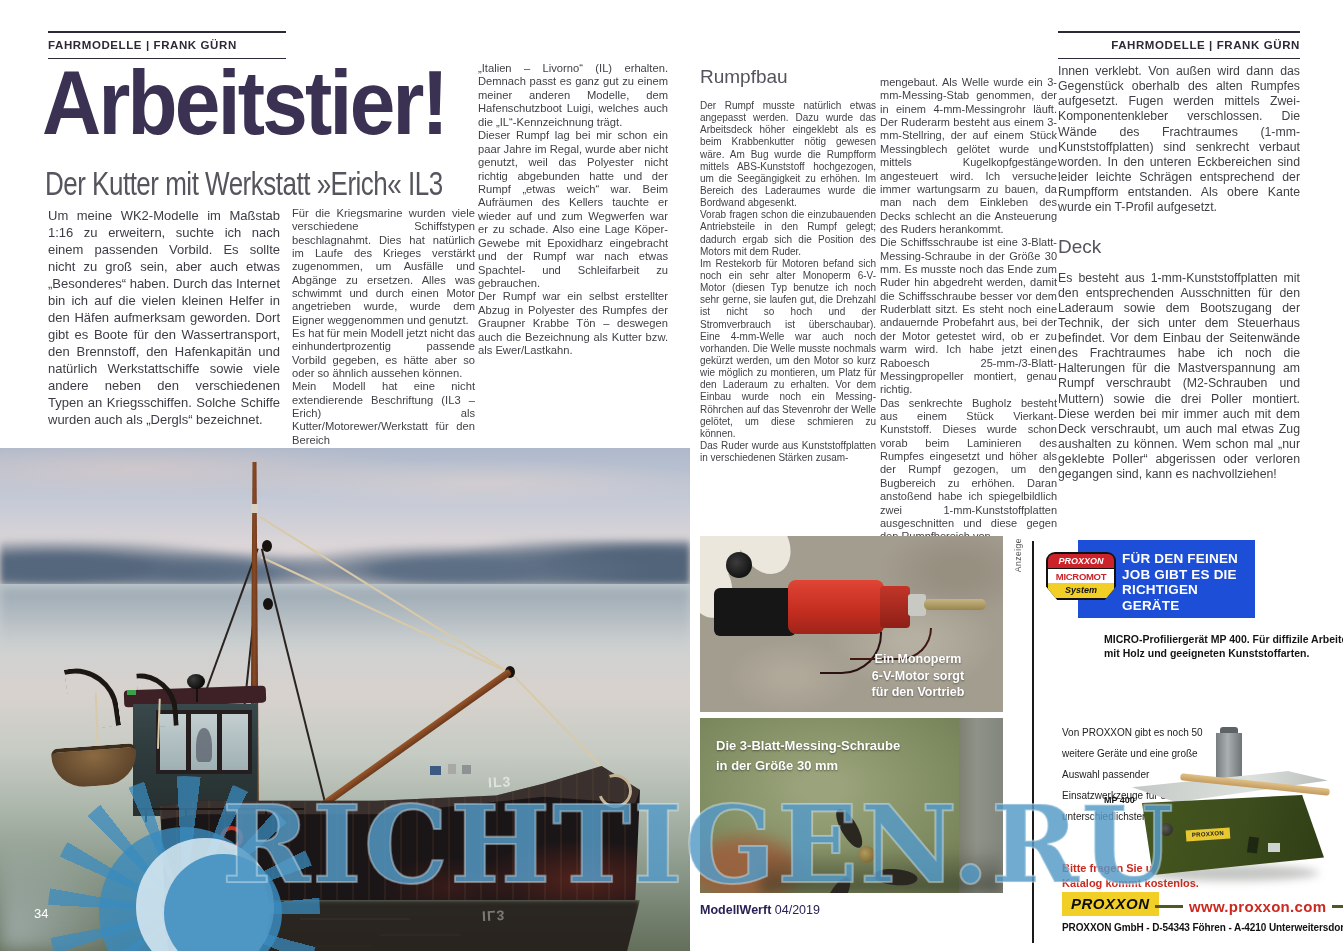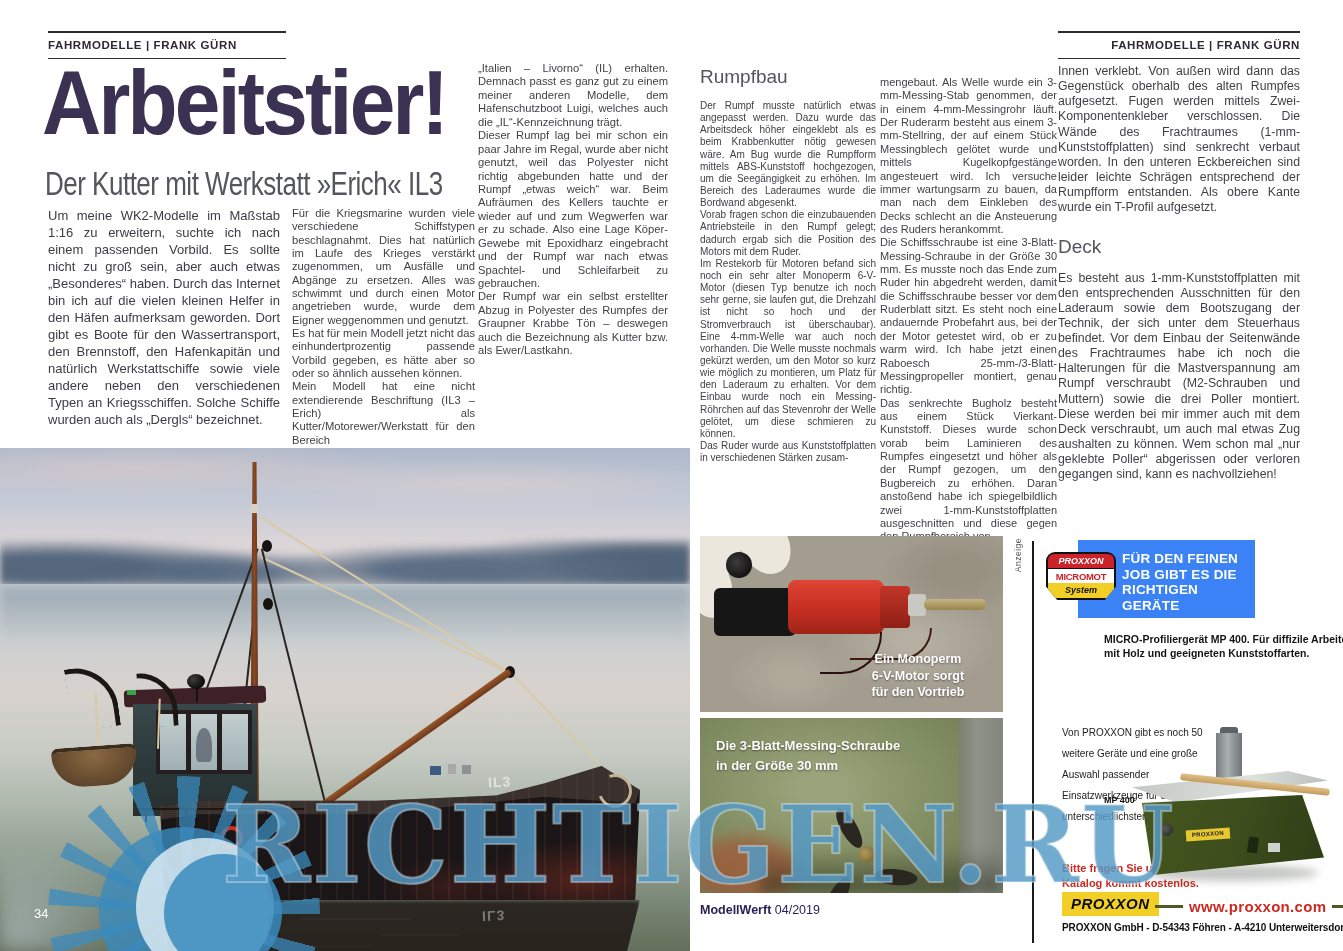--- a/index.html
+++ b/index.html
@@ -149,21 +149,21 @@
         filter:blur(8px);background:rgba(168,80,47,.65);}
   .blade2{position:absolute;width:16px;height:44px;border-radius:50%;background:#2a2620;transform-origin:50% 90%;}
   .hub2{position:absolute;left:158px;top:128px;width:17px;height:17px;border-radius:50%;
         background:radial-gradient(circle at 40% 40%,#b09a5c,#6e5a2c);}
   .caption-prop{left:16px;top:18px;font-size:13px;line-height:1.5;text-align:left;}
 
   
   .ad-rule{position:absolute;left:1032px;top:541px;width:1.5px;height:402px;background:#1a1a1a;}
   .anzeige{position:absolute;left:1013px;top:538px;font-size:8.5px;color:#555;
         writing-mode:vertical-rl;transform:rotate(180deg);letter-spacing:.5px;}
-  .ad-banner{position:absolute;left:1078px;top:540px;width:177px;height:78px;background:#3b82f6;}
+  .ad-banner{position:absolute;left:1078px;top:540px;width:177px;height:78px;background:#1d4ed8;}
   .ad-banner-text{position:absolute;left:44px;top:11px;color:#fff;font-weight:bold;font-size:13.5px;
         line-height:15.5px;white-space:pre-line;letter-spacing:.2px;}
   .mm-badge{position:absolute;left:1046px;top:552px;width:66px;z-index:2;background:#111;
         padding:2px;border-radius:9px;
         clip-path:polygon(0 0,100% 0,100% 72%,84% 100%,16% 100%,0 72%);}
   .mm-row{display:block;text-align:center;font-weight:bold;}
   .mm-r1{background:#cc2229;color:#fff;font-style:italic;font-size:9px;padding:2px 0;
         border-radius:6px 6px 0 0;border-bottom:1px solid #111;}
   .mm-r2{background:#fff;color:#cc2229;font-size:9.5px;padding:1.5px 0;letter-spacing:-.3px;}
   .mm-r3{background:#f2cf26;color:#111;font-style:italic;font-size:9px;padding:2px 0 3px;}

